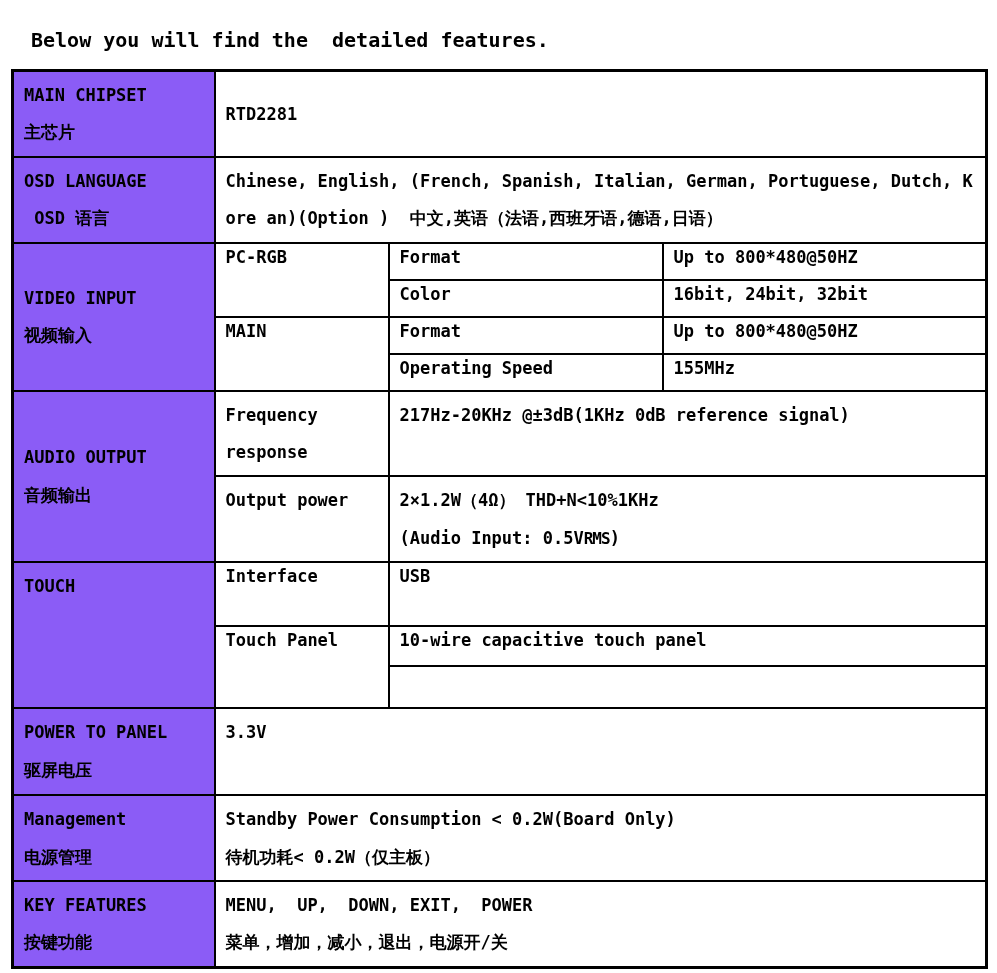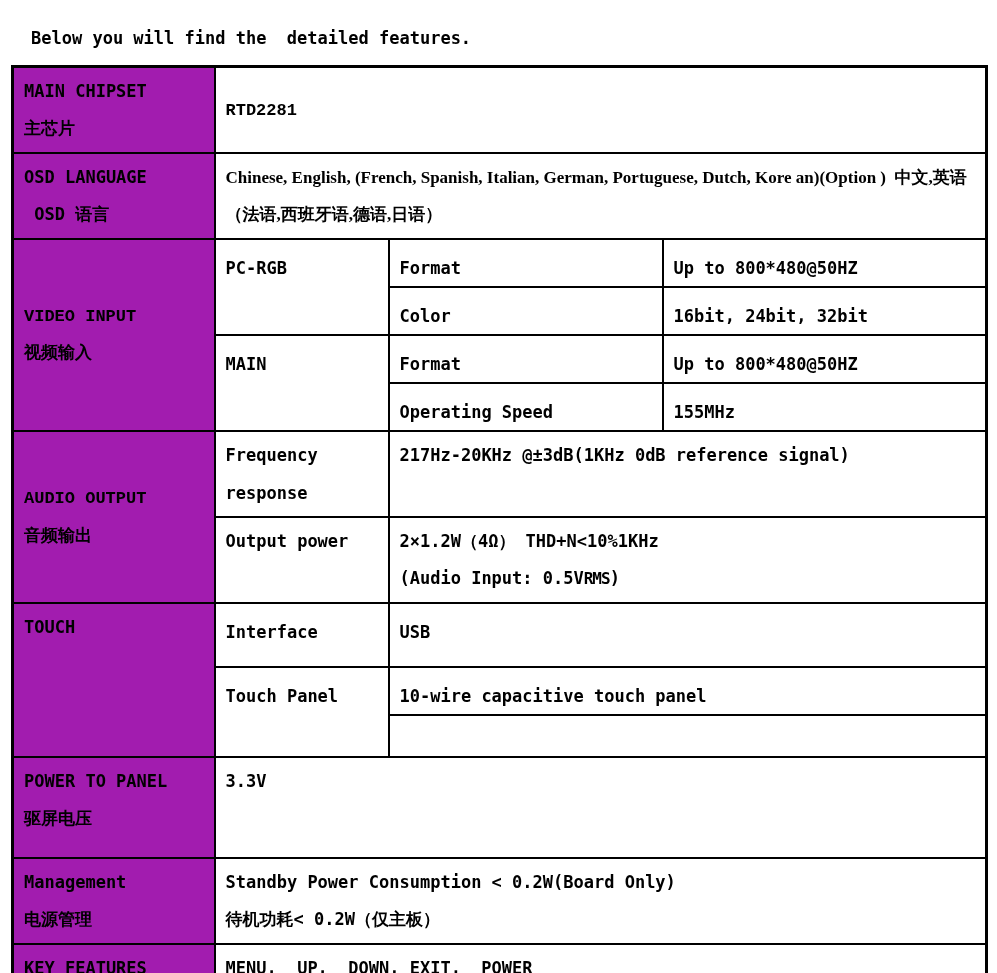--- a/index.html
+++ b/index.html
@@ -13,58 +13,58 @@
     overflow: hidden;
   }
   .page { padding: 6px 11px 0 11px; }
   .title {
     font-size: 21px;
     line-height: 1.2;
     margin: 2px 0 0 2px;
     white-space: pre;
   }
   .subtitle {
-    font-size: 17px;
+    font-size: 20px;
     margin: 22px 0 0 20px;
     white-space: pre;
   }
   table.features {
     margin-top: 17px;
     border-collapse: collapse;
     table-layout: fixed;
     width: 974px;
     border: 3px solid #000000;
   }
   td {
     border: 2px solid #000000;
     font-size: 17px;
     line-height: 2.2;
     vertical-align: top;
     padding: 5px 8px 4px 10px;
     overflow: hidden;
   }
   td div { white-space: pre-wrap; }
-  td.lbl { background: #a21caf; }
-  td.vmid { vertical-align: middle; font-family: Liberation Mono, monospace; }
-  td.sub { line-height: 1.6; padding-top: 15px; }
-  td.osd-val div { word-break: break-all; max-height: 76px; overflow: hidden; font-family: Liberation Serif, serif; }
+  td.lbl { background: #8b5cf6; }
+  td.vmid { vertical-align: middle; }
+  td.sub { line-height: 1.6; padding-top: 0; }
+  td.osd-val div { word-break: break-all; max-height: 76px; overflow: hidden; }
   .rms {
     font-size: 16px;
     letter-spacing: -1px;
   }
   
   tr.r-main   { height: 82px; }
   tr.r-osd    { height: 78px; }
   tr.r-vid    { height: 37px; }
   tr.r-afreq  { height: 78px; }
   tr.r-apow   { height: 76px; }
   tr.r-tif    { height: 64px; }
   tr.r-tpanel { height: 40px; }
   tr.r-tempty { height: 42px; }
-  tr.r-power  { height: 101px; }
+  tr.r-power  { height: 87px; }
   tr.r-mgmt   { height: 83px; }
   tr.r-key    { height: 76px; }
 </style>
 </head>
 <body>
 
 <div class="page">
 
   <div class="subtitle">Below you will find the  detailed features.</div>
 

